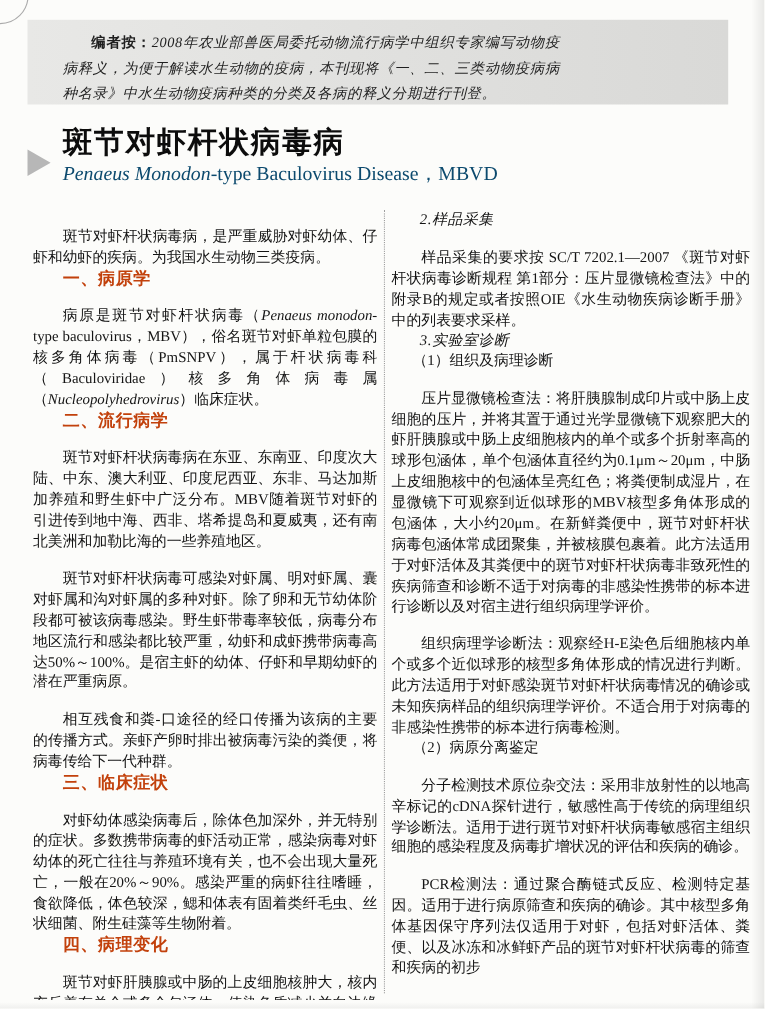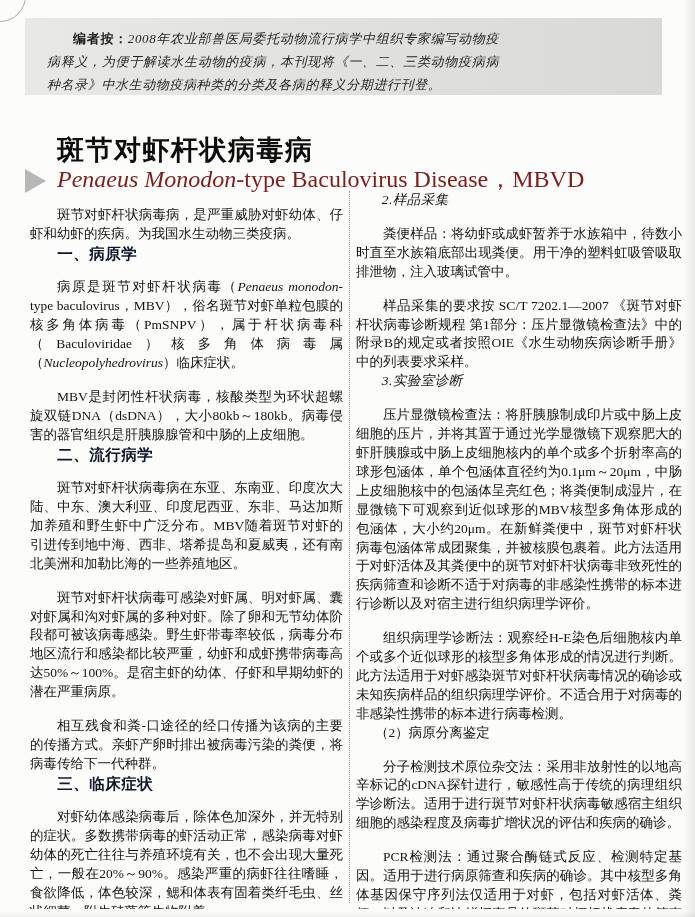--- a/index.html
+++ b/index.html
@@ -24,50 +24,50 @@
   }
   .corner-mark {
     position:absolute; left:-26px; top:-30px; width:52px; height:52px;
     border:1px solid #aaa; border-radius:50%;
   }
   
   .editor-note {
     position:absolute; left:25px; top:18px;
     width:637px; height:77px;
     background:linear-gradient(to right, var(--note_bg,#e8e8e6), var(--note_bg_dark,#dadad8));
-    padding:9px 24px 0 22px;
+    padding:9px 24px 0 32px;
   }
   .editor-note p {
     width:452px;
     font-size:13px; line-height:23px;
     font-style:italic;
     letter-spacing:0.6px;
     color:#1f1f1f;
     text-indent:2em;
     text-align:justify;
   }
   .editor-note b {
     font-style:normal; font-weight:bold;
     font-family:"Liberation Sans","DejaVu Sans",sans-serif;
   }
   
-  .title-block { position:absolute; left:25px; top:135px; display:flex; align-items:flex-end; }
+  .title-block { position:absolute; left:25px; top:114px; display:flex; align-items:center; }
   .tri {
     width:0; height:0; margin-top:9px;
     border-left:21px solid var(--triangle,#b7b7b7);
     border-top:12px solid transparent;
     border-bottom:12px solid transparent;
   }
   .title-text { margin-left:11px; }
   h1 {
     font-family:"Liberation Sans","DejaVu Sans",sans-serif;
     font-size:27px; font-weight:bold; color:#0c0c0c;
     letter-spacing:1.5px; line-height:30px;
   }
-  .subtitle { font-size:24px; color:#7f1d1d; line-height:27px; margin-top:1px; }
+  .subtitle { font-size:18px; color:#0c4a6e; line-height:27px; margin-top:1px; }
   .subtitle i { font-style:italic; }
   
   .columns {
     position:absolute; left:30px; top:191px;
     width:652px; height:718px;
     display:flex; overflow:hidden;
   }
   .col {
     font-size:13.5px; line-height:18.9px;
     color:#141414; text-align:justify;
@@ -75,21 +75,21 @@
   .col-left  { width:313px; }
   .col-right { width:326px; }
   .divider {
     width:1px; height:712px;
     border-left:1px dotted var(--divider,#9e9e9e);
     margin-left:6px; margin-right:6px;
   }
   .col p.para    { text-indent:2em;margin-top:15px; }
   .col h3.h2 {
     font-family:"Liberation Sans","DejaVu Sans",sans-serif;
-    font-size:15.5px; font-weight:bold; color:#0f172a;
+    font-size:15.5px; font-weight:bold; color:#c2410c;
     line-height:19.5px; text-indent:1.75em; letter-spacing:0.5px;
   }
   .col p.subnum  { font-style:italic; text-indent:1.9em; letter-spacing:0.5px; }
   .col p.subparen{ text-indent:1.4em; }
 </style>
 </head>
 <body>
 
 <div class="page">
   <div class="corner-mark"></div>
@@ -104,37 +104,36 @@
       <h1>斑节对虾杆状病毒病</h1>
       <div class="subtitle"><i>Penaeus Monodon</i><span>-type Baculovirus Disease，MBVD</span></div>
     </div>
   </div>
 
   <div class="columns">
     <div class="col col-left" id="col-left">
         <p class="para"><span>斑节对虾杆状病毒病，是严重威胁对虾幼体、仔虾和幼虾的疾病。为我国水生动物三类疫病。</span></p>
         <h3 class="h2"><span>一、病原学</span></h3>
         <p class="para"><span>病原是斑节对虾杆状病毒（</span><i>Penaeus monodon</i><span>-type baculovirus，MBV），俗名斑节对虾单粒包膜的核多角体病毒（PmSNPV），属于杆状病毒科（Baculoviridae）核多角体病毒属（</span><i>Nucleopolyhedrovirus</i><span>）临床症状。</span></p>
-        <p class="para"><span>MBV是封闭性杆状病毒，核酸类型为环状超螺旋双链DNA（dsDNA），大小80kb～180kb。病毒侵害的器官组织是肝胰腺腺管和中肠的上皮细胞。</span></p>
         <h3 class="h2"><span>二、流行病学</span></h3>
         <p class="para"><span>斑节对虾杆状病毒病在东亚、东南亚、印度次大陆、中东、澳大利亚、印度尼西亚、东非、马达加斯加养殖和野生虾中广泛分布。MBV随着斑节对虾的引进传到地中海、西非、塔希提岛和夏威夷，还有南北美洲和加勒比海的一些养殖地区。</span></p>
         <p class="para"><span>斑节对虾杆状病毒可感染对虾属、明对虾属、囊对虾属和沟对虾属的多种对虾。除了卵和无节幼体阶段都可被该病毒感染。野生虾带毒率较低，病毒分布地区流行和感染都比较严重，幼虾和成虾携带病毒高达50%～100%。是宿主虾的幼体、仔虾和早期幼虾的潜在严重病原。</span></p>
         <p class="para"><span>相互残食和粪-口途径的经口传播为该病的主要的传播方式。亲虾产卵时排出被病毒污染的粪便，将病毒传给下一代种群。</span></p>
         <h3 class="h2"><span>三、临床症状</span></h3>
         <p class="para"><span>对虾幼体感染病毒后，除体色加深外，并无特别的症状。多数携带病毒的虾活动正常，感染病毒对虾幼体的死亡往往与养殖环境有关，也不会出现大量死亡，一般在20%～90%。感染严重的病虾往往嗜睡，食欲降低，体色较深，鳃和体表有固着类纤毛虫、丝状细菌、附生硅藻等生物附着。</span></p>
         <h3 class="h2"><span>四、病理变化</span></h3>
         <p class="para"><span>斑节对虾肝胰腺或中肠的上皮细胞核肿大，核内充斥着有单个或多个包涵体，使染色质减少并向边缘迁移。</span></p>
         <h3 class="h2"><span>五、诊断</span></h3>
       </div>
     <div class="divider"></div>
     <div class="col col-right" id="col-right">
         <p class="subnum"><span>2.样品采集</span></p>
-        <p class="para"><span>粪便样品：将幼虾或成虾暂养于水族箱中，待数小时直至水族箱底部出现粪便。用干净的塑料虹吸管吸取排泄物，注入玻璃试管中。</span></p>
         <p class="para"><span>样品采集的要求按 SC/T 7202.1—2007 《斑节对虾杆状病毒诊断规程 第1部分：压片显微镜检查法》中的附录B的规定或者按照OIE《水生动物疾病诊断手册》中的列表要求采样。</span></p>
         <p class="subnum"><span>3.实验室诊断</span></p>
+        <p class="subparen"><span>（1）组织及病理诊断</span></p>
         <p class="para"><span>压片显微镜检查法：将肝胰腺制成印片或中肠上皮细胞的压片，并将其置于通过光学显微镜下观察肥大的虾肝胰腺或中肠上皮细胞核内的单个或多个折射率高的球形包涵体，单个包涵体直径约为0.1μm～20μm，中肠上皮细胞核中的包涵体呈亮红色；将粪便制成湿片，在显微镜下可观察到近似球形的MBV核型多角体形成的包涵体，大小约20μm。在新鲜粪便中，斑节对虾杆状病毒包涵体常成团聚集，并被核膜包裹着。此方法适用于对虾活体及其粪便中的斑节对虾杆状病毒非致死性的疾病筛查和诊断不适于对病毒的非感染性携带的标本进行诊断以及对宿主进行组织病理学评价。</span></p>
         <p class="para"><span>组织病理学诊断法：观察经H-E染色后细胞核内单个或多个近似球形的核型多角体形成的情况进行判断。此方法适用于对虾感染斑节对虾杆状病毒情况的确诊或未知疾病样品的组织病理学评价。不适合用于对病毒的非感染性携带的标本进行病毒检测。</span></p>
         <p class="subparen"><span>（2）病原分离鉴定</span></p>
         <p class="para"><span>分子检测技术原位杂交法：采用非放射性的以地高辛标记的cDNA探针进行，敏感性高于传统的病理组织学诊断法。适用于进行斑节对虾杆状病毒敏感宿主组织细胞的感染程度及病毒扩增状况的评估和疾病的确诊。</span></p>
         <p class="para"><span>PCR检测法：通过聚合酶链式反应、检测特定基因。适用于进行病原筛查和疾病的确诊。其中核型多角体基因保守序列法仅适用于对虾，包括对虾活体、粪便、以及冰冻和冰鲜虾产品的斑节对虾杆状病毒的筛查和疾病的初步</span></p>
       </div>
   </div>
 
   <div class="scan-edge-right"></div>
   <div class="scan-edge-bottom"></div>

